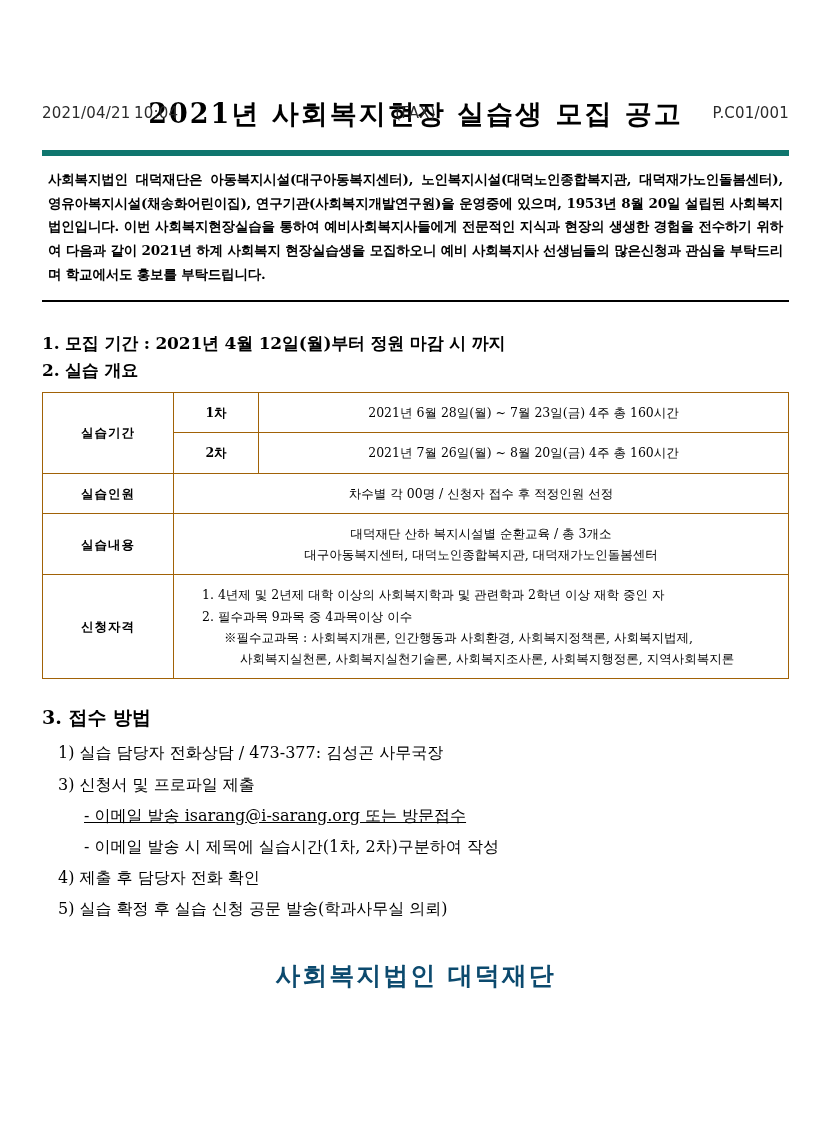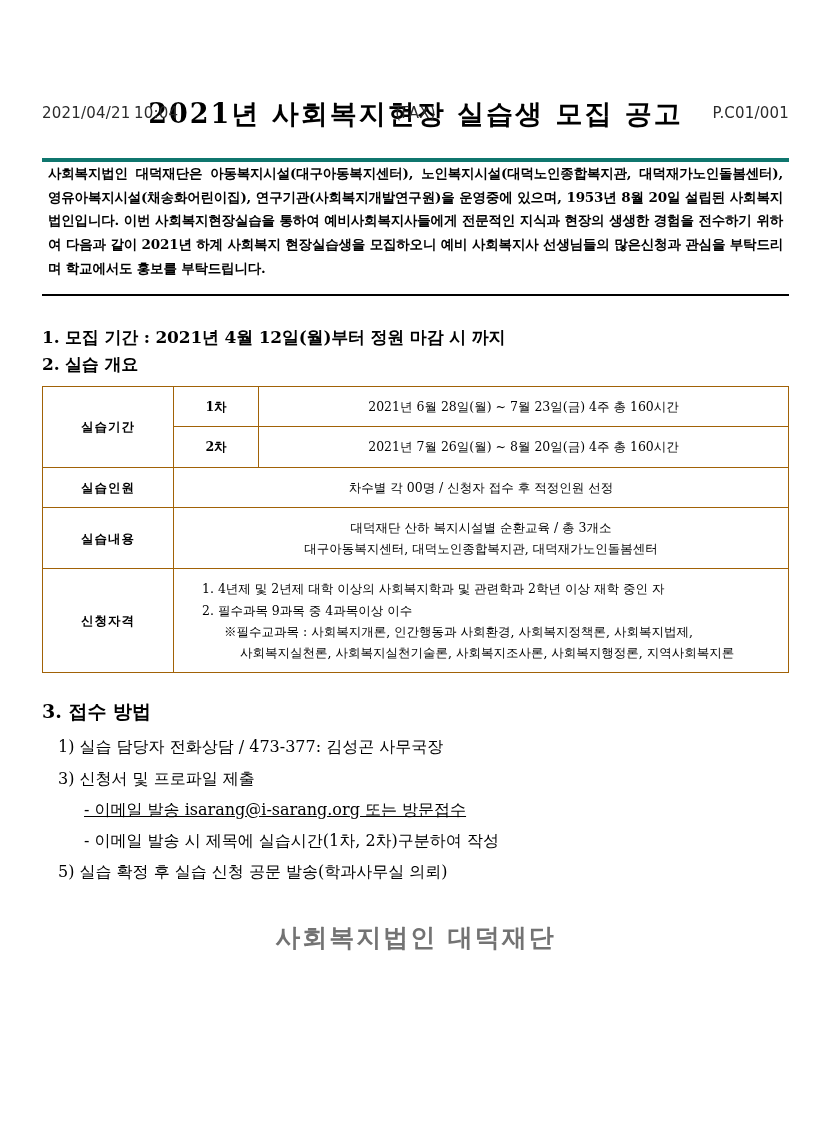--- a/index.html
+++ b/index.html
@@ -45,24 +45,24 @@
     text-align: center;
     font-family: "DejaVu Serif", "Liberation Serif", serif;
     font-size: 27px;
     font-weight: bold;
     letter-spacing: 2px;
     color: #000;
   }
 
   
   .intro-box {
-    margin-top: 26px;
-    border-top: 4px solid #0f766e;
+    margin-top: 18px;
+    border-top: 6px solid #0f766e;
     border-bottom: 2px solid #000;
-    padding: 0 6px 14px 6px;
+    padding: 12px 6px 14px 6px;
   }
   .intro-box p {
     margin: 0;
     font-family: "DejaVu Serif", "Liberation Serif", serif;
     font-size: 13.5px;
     font-weight: bold;
     line-height: 1.75;
     text-align: justify;
     letter-spacing: -0.2px;
     color: #000;
@@ -143,21 +143,21 @@
   }
   .underline-link {
     text-decoration: underline;
   }
 
   
   .org-footer {
     margin-top: 34px;
     text-align: center;
     font-family: "DejaVu Serif", "Liberation Serif", serif;
-    color: #737373;
+    color: #0c4a6e;
   }
   .org-name {
     font-size: 25px;
     font-weight: bold;
     letter-spacing: 2px;
   }
   .org-sub {
     margin-top: 10px;
     font-size: 18px;
     font-weight: bold;
@@ -223,20 +223,23 @@
   <ol class="apply-list">
     <li>
       <span>1) 실습 담당자 전화상담 / 473-377: 김성곤 사무국장</span>
     </li>
     <li>
       <span>3) 신청서 및 프로파일 제출</span>
       <span class="sub-item underline-link">- 이메일 발송 isarang@i-sarang.org 또는 방문접수</span>
       <span class="sub-item">- 이메일 발송 시 제목에 실습시간(1차, 2차)구분하여 작성</span>
     </li>
     <li>
+      <span>4) 제출 후 담당자 전화 확인</span>
+    </li>
+    <li>
       <span>5) 실습 확정 후 실습 신청 공문 발송(학과사무실 의뢰)</span>
     </li>
   </ol>
 
   <div class="org-footer">
     <div class="org-name">사회복지법인 대덕재단</div>
   </div>
 
 </div>
 

